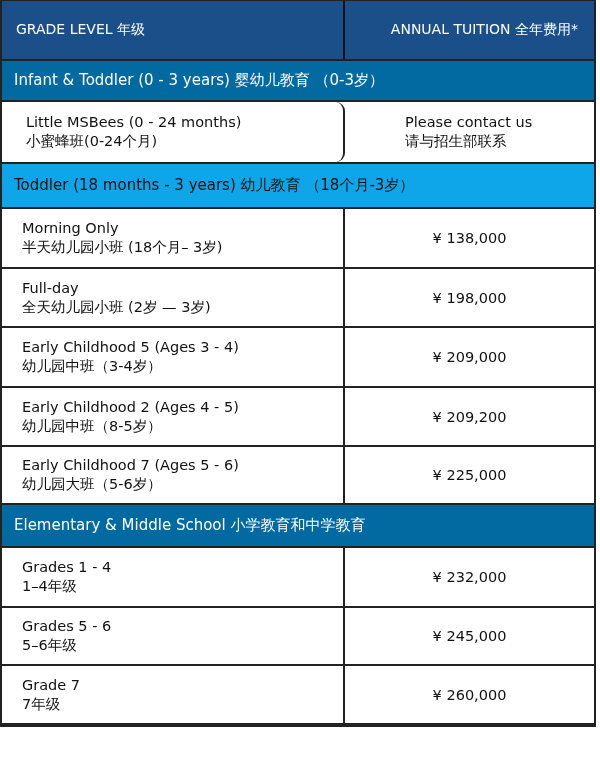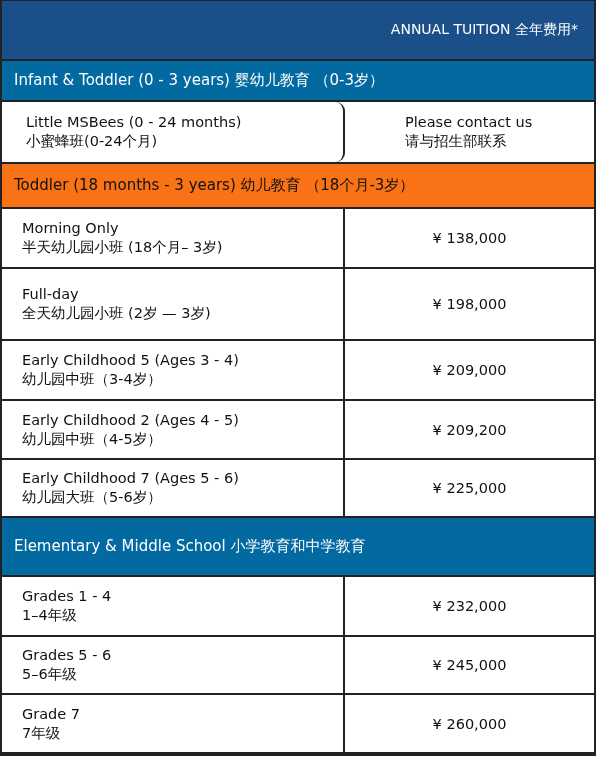--- a/index.html
+++ b/index.html
@@ -8,33 +8,34 @@
   .tbl { position:absolute; left:0; top:0; width:596px; border:2px solid #222; border-top:1px solid #222; box-sizing:border-box; }
   .row { position:relative; display:flex; box-sizing:border-box; border-bottom:2px solid #222; }
   .row:last-child { border-bottom:2px solid #222; }
   .cell { box-sizing:border-box; display:flex; align-items:center; }
   .c1 { width:343px; border-right:2px solid #222; }
   .c2 { flex:1; justify-content:center; }
   .hdr { height:60px; background:#1a4f8a; color:#fff; font-size:14px; }
   .hdr .c1 { padding-left:14px; border-right:2px solid #111; }
   .hdr .c2 { justify-content:flex-end; padding-right:16px; }
   .sec { height:41px; background:#0369a1; color:#fff; font-size:15px; padding-left:12px; align-items:center; }
-  .sec.light { background:#f97316; color:#111; height:45px; }
+  .sec.light { background:#0ea5e9; color:#111; height:45px; }
   .item .c1 { flex-direction:column; align-items:flex-start; justify-content:center; padding-left:20px; font-size:14.5px; line-height:19px; }
   .item .c2 { font-size:14.5px; }
   .item.first .c1 { padding-left:24px;border-radius:9px; }
   .item.contact .c2 { flex-direction:column; align-items:flex-start; padding-left:60px; line-height:19px; }
   .en, .zh { display:block; white-space:nowrap; }
 </style>
 </head>
 <body>
 
 <div class="tbl">
 
   <div class="row hdr">
+    <div class="cell c1">GRADE LEVEL 年级</div>
     <div class="cell c2">ANNUAL TUITION 全年费用*</div>
   </div>
 
   <div class="row sec">Infant &amp; Toddler (0 - 3 years) 婴幼儿教育 （0-3岁）</div>
   <div class="row item first contact" style="height:62px">
     <div class="cell c1">
       <span class="en">Little MSBees (0 - 24 months)</span>
       <span class="zh">小蜜蜂班(0-24个月)</span>
     </div>
     <div class="cell c2">
@@ -44,51 +45,51 @@
   </div>
 
   <div class="row sec light">Toddler (18 months - 3 years) 幼儿教育 （18个月-3岁）</div>
   <div class="row item" style="height:60px">
     <div class="cell c1">
       <span class="en">Morning Only</span>
       <span class="zh">半天幼儿园小班 (18个月– 3岁)</span>
     </div>
     <div class="cell c2">¥ 138,000</div>
   </div>
-  <div class="row item" style="height:72px">
+  <div class="row item" style="height:59px">
     <div class="cell c1">
       <span class="en">Full-day</span>
       <span class="zh">全天幼儿园小班 (2岁 — 3岁)</span>
     </div>
     <div class="cell c2">¥ 198,000</div>
   </div>
 
   <div class="row item" style="height:60px">
     <div class="cell c1">
       <span class="en">Early Childhood 5 (Ages 3 - 4)</span>
       <span class="zh">幼儿园中班（3-4岁）</span>
     </div>
     <div class="cell c2">¥ 209,000</div>
   </div>
   <div class="row item" style="height:59px">
     <div class="cell c1">
       <span class="en">Early Childhood 2 (Ages 4 - 5)</span>
-      <span class="zh">幼儿园中班（4-5岁）</span>
+      <span class="zh">幼儿园中班（8-5岁）</span>
     </div>
     <div class="cell c2">¥ 209,200</div>
   </div>
   <div class="row item" style="height:58px">
     <div class="cell c1">
       <span class="en">Early Childhood 7 (Ages 5 - 6)</span>
       <span class="zh">幼儿园大班（5-6岁）</span>
     </div>
     <div class="cell c2">¥ 225,000</div>
   </div>
 
-  <div class="row sec" style="height:59px">Elementary &amp; Middle School 小学教育和中学教育</div>
+  <div class="row sec" style="height:43px">Elementary &amp; Middle School 小学教育和中学教育</div>
   <div class="row item" style="height:60px">
     <div class="cell c1">
       <span class="en">Grades 1 - 4</span>
       <span class="zh">1–4年级</span>
     </div>
     <div class="cell c2">¥ 232,000</div>
   </div>
   <div class="row item" style="height:58px">
     <div class="cell c1">
       <span class="en">Grades 5 - 6</span>

